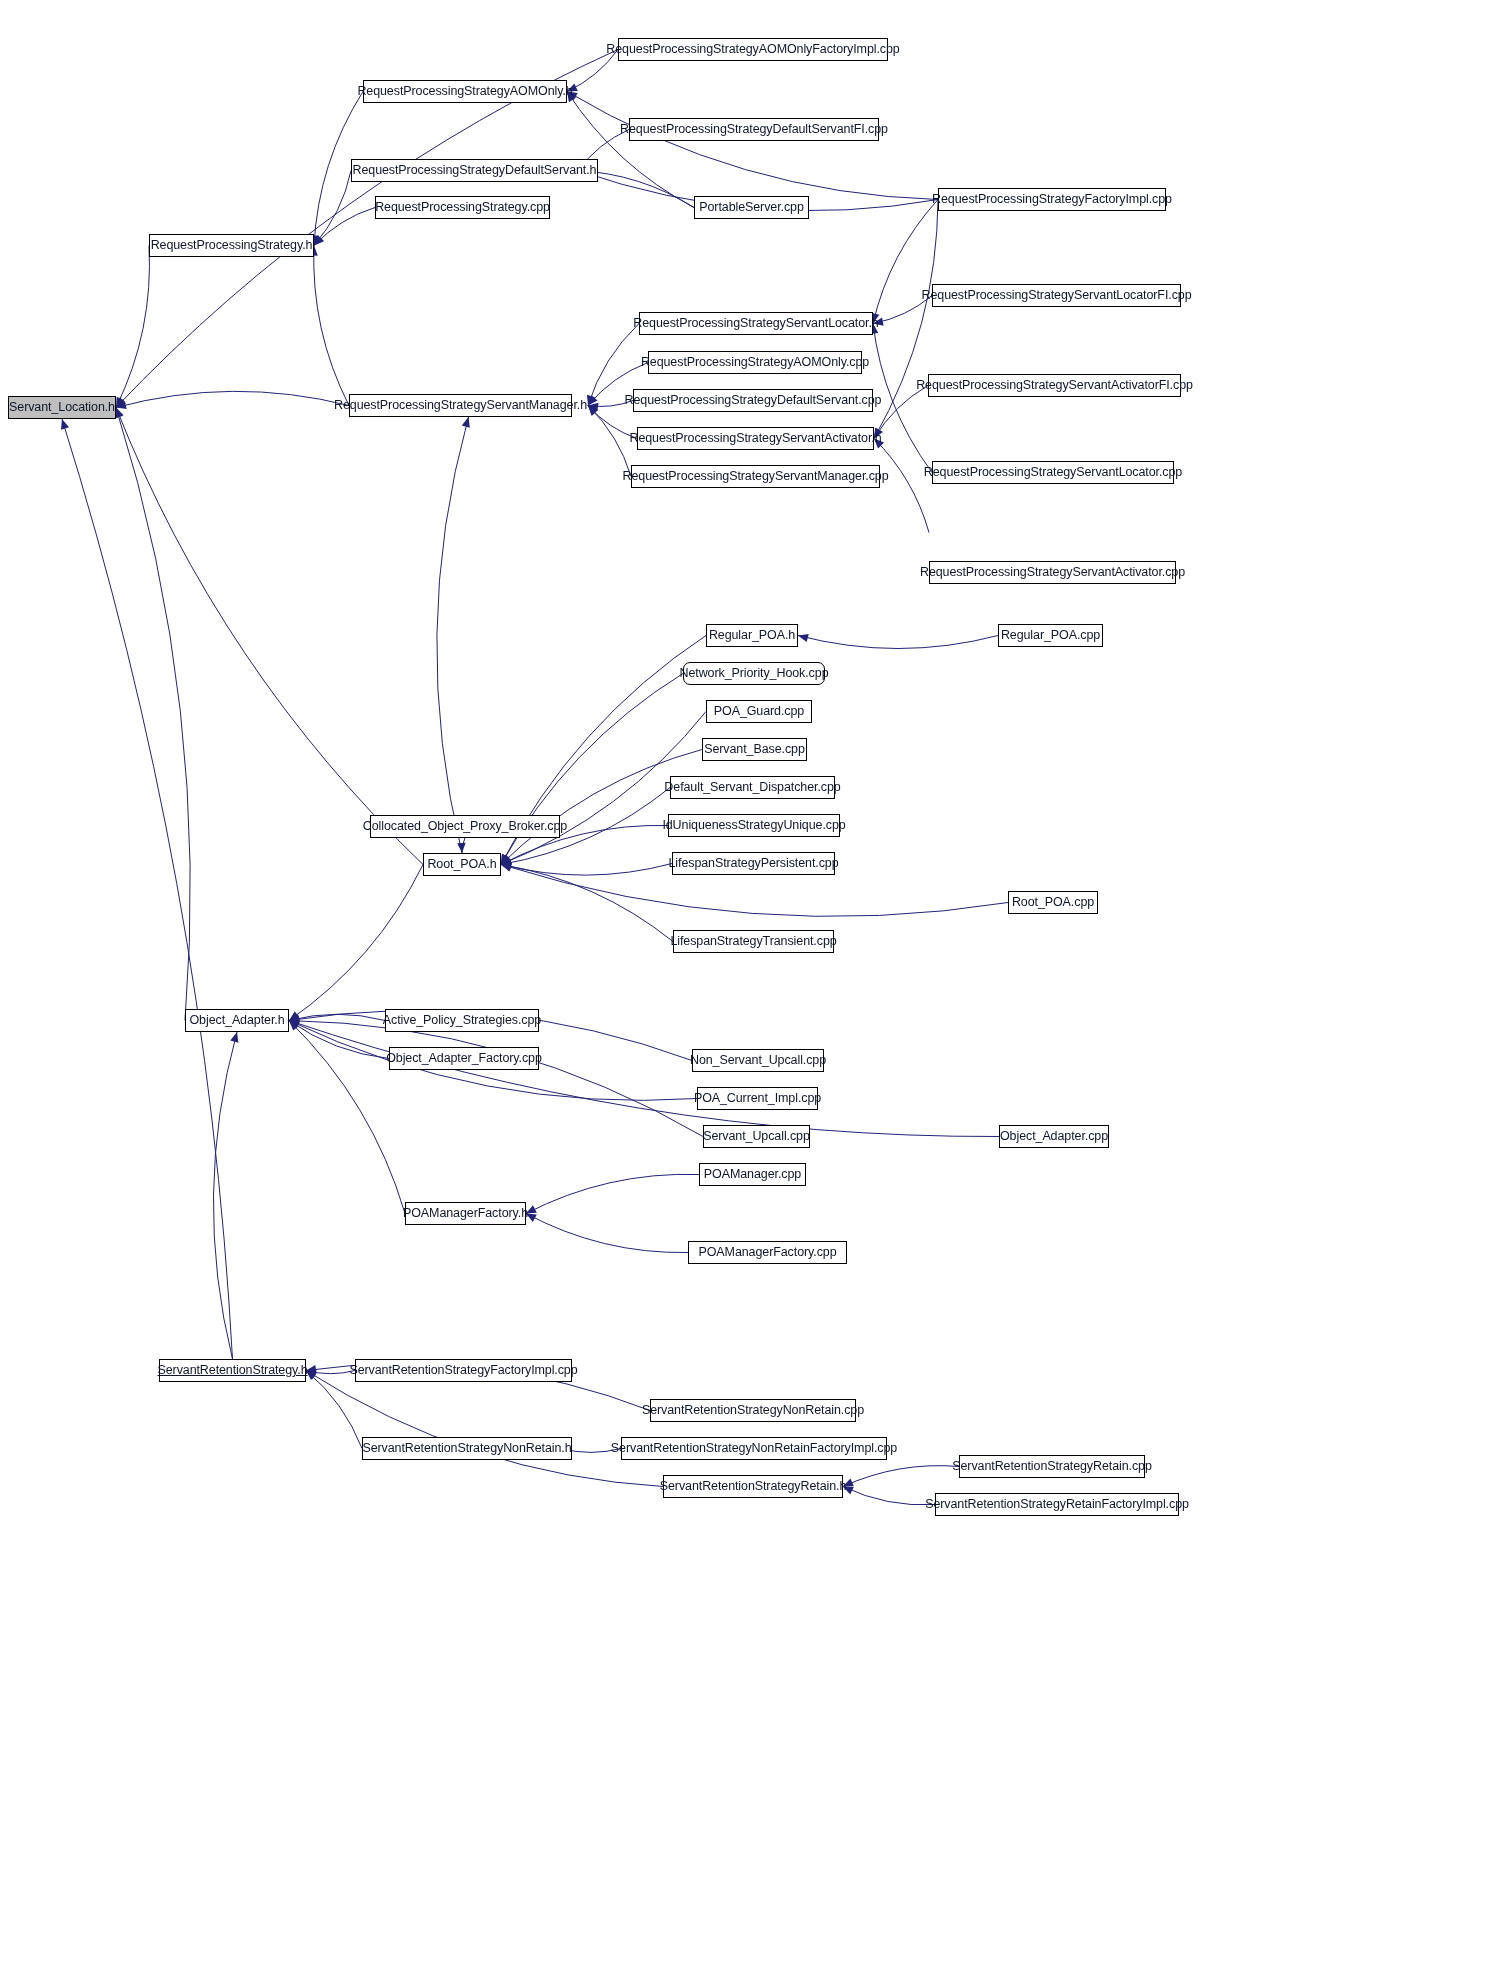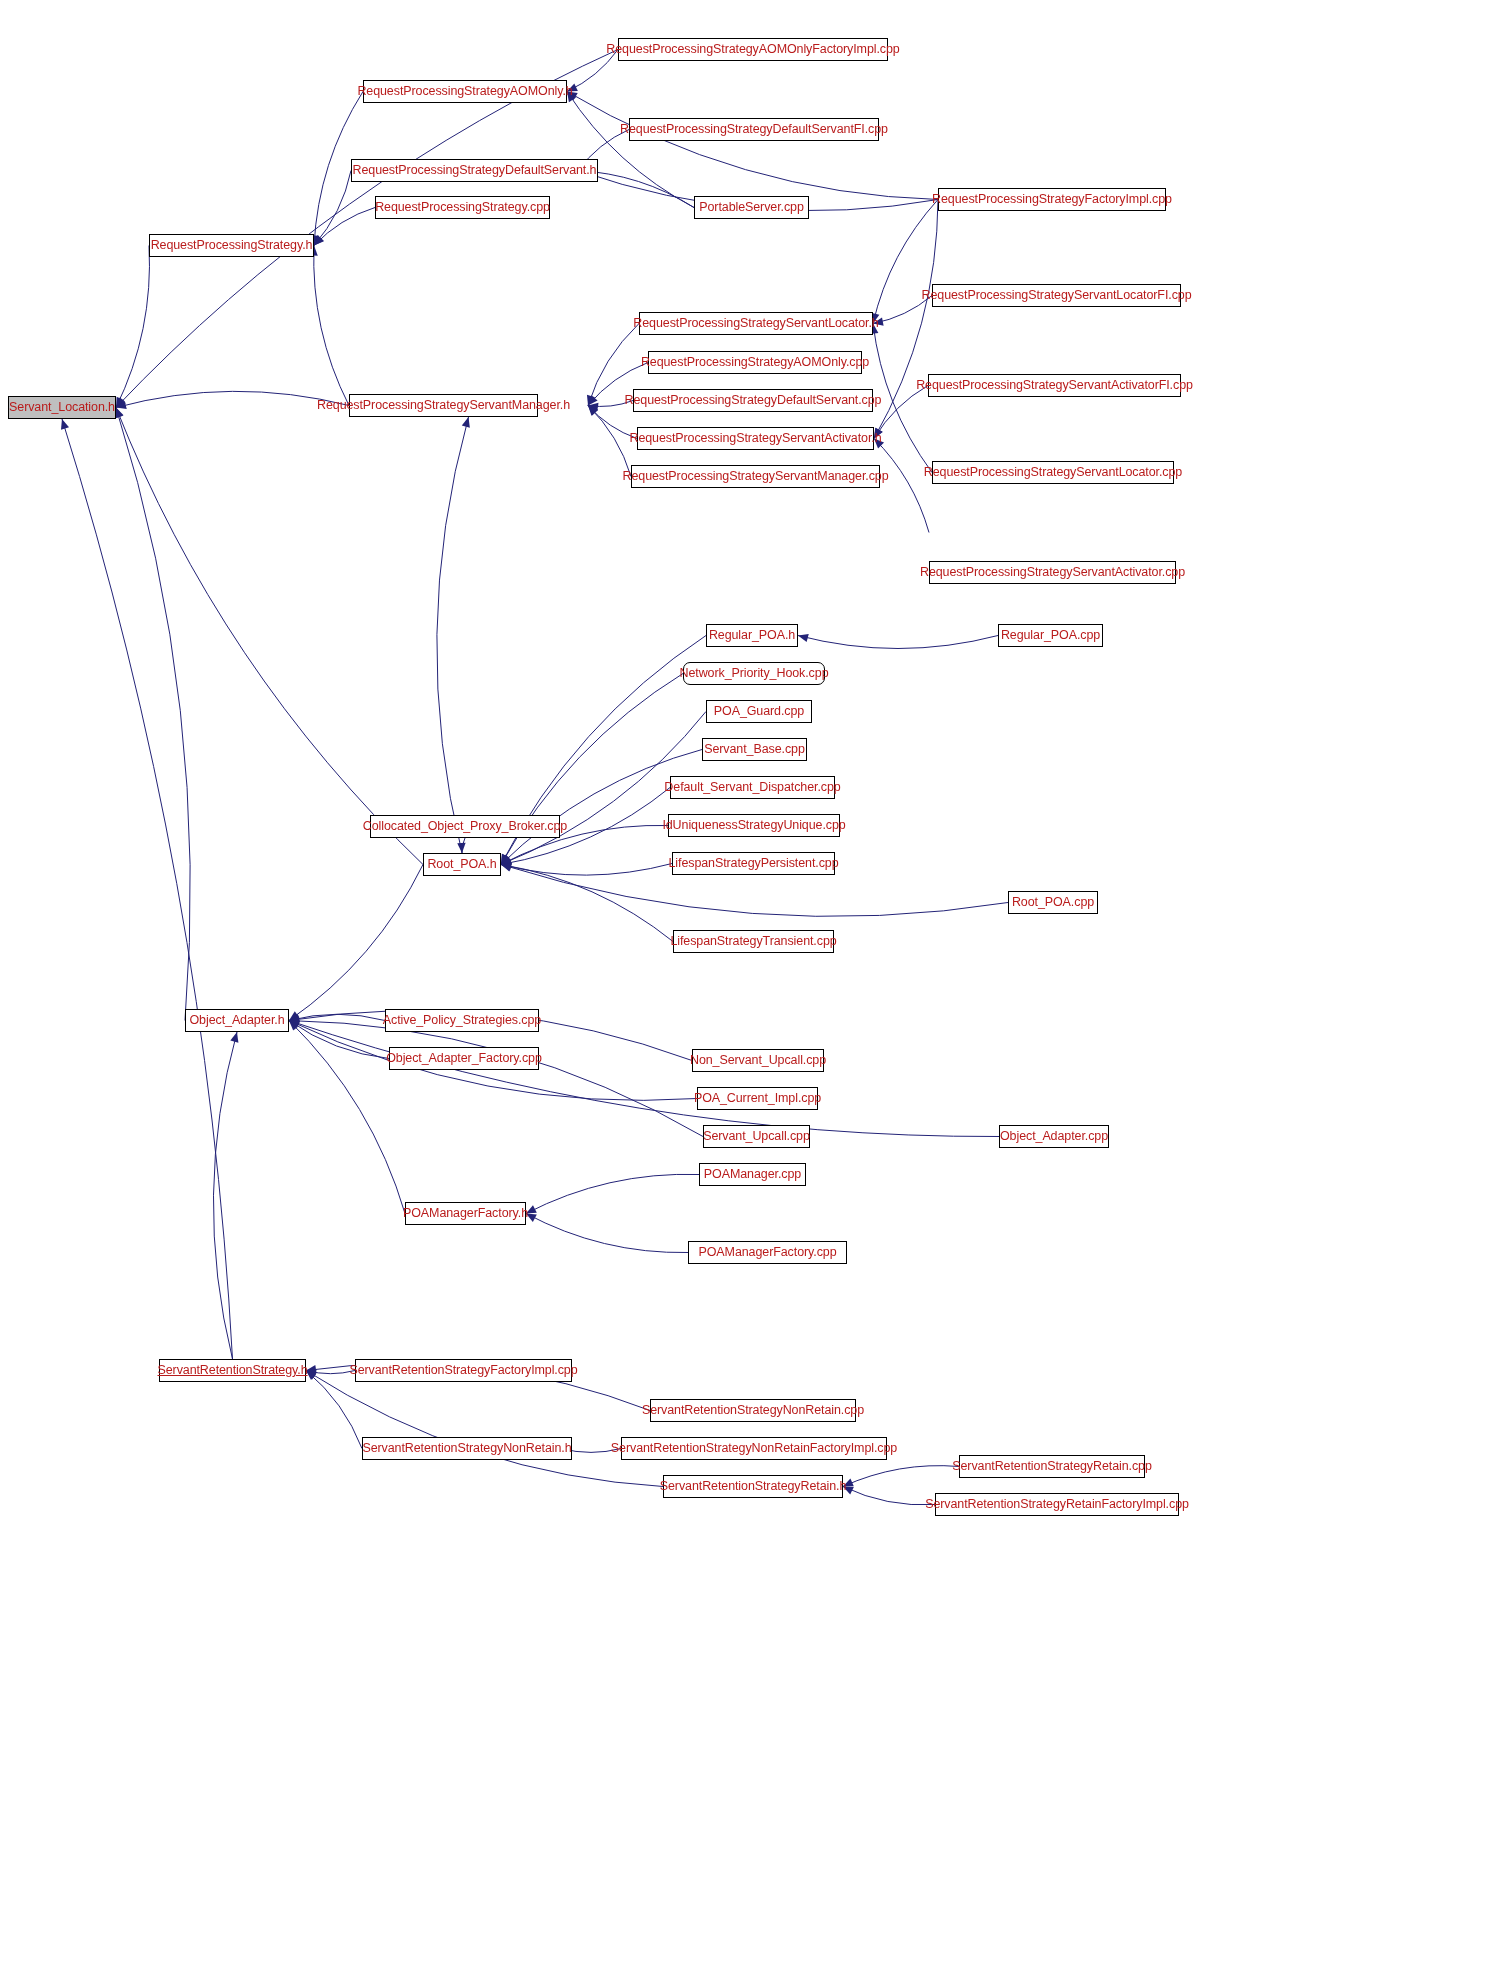--- a/index.html
+++ b/index.html
@@ -11,21 +11,21 @@
     height:1980px;
     background:#ffffff;
     overflow:hidden;
   }
   #edges{position:absolute;left:0;top:0;width:1496px;height:1980px;}
   .node{
     position:absolute;
     box-sizing:border-box;
     border:1px solid #000000;
     background:#ffffff;
-    color:#b91c1c;
+    color:#0f172a;
     font-size:12.5px;
     line-height:1;
     white-space:nowrap;
     display:flex;
     align-items:center;
     justify-content:center;
     padding:0 6px;
     height:23px;
     letter-spacing:-0.1px;
     cursor:pointer;
@@ -274,21 +274,21 @@
     <div class="node" style="left: 363px; top: 80px; width: 204px;">RequestProcessingStrategyAOMOnly.h</div>
     <div class="node" style="left: 618px; top: 38px; width: 270px;">RequestProcessingStrategyAOMOnlyFactoryImpl.cpp</div>
     <div class="node" style="left: 351px; top: 159px; width: 247px;">RequestProcessingStrategyDefaultServant.h</div>
     <div class="node" style="left: 629px; top: 118px; width: 250px;">RequestProcessingStrategyDefaultServantFI.cpp</div>
     <div class="node" style="left: 375px; top: 196px; width: 175px;">RequestProcessingStrategy.cpp</div>
     <div class="node" style="left: 694px; top: 196px; width: 115px;">PortableServer.cpp</div>
     <div class="node" style="left: 938px; top: 188px; width: 228px;">RequestProcessingStrategyFactoryImpl.cpp</div>
     <div class="node" style="left: 932px; top: 284px; width: 249px;">RequestProcessingStrategyServantLocatorFI.cpp</div>
     <div class="node" style="left: 639px; top: 312px; width: 234px;">RequestProcessingStrategyServantLocator.h</div>
     <div class="node" style="left: 648px; top: 351px; width: 214px;">RequestProcessingStrategyAOMOnly.cpp</div>
-    <div class="node" style="left: 349px; top: 394px; width: 189px;">RequestProcessingStrategyServantManager.h</div>
+    <div class="node" style="left: 349px; top: 394px; width: 223px;">RequestProcessingStrategyServantManager.h</div>
     <div class="node" style="left: 633px; top: 389px; width: 240px;">RequestProcessingStrategyDefaultServant.cpp</div>
     <div class="node" style="left: 928px; top: 374px; width: 253px;">RequestProcessingStrategyServantActivatorFI.cpp</div>
     <div class="node" style="left: 637px; top: 427px; width: 237px;">RequestProcessingStrategyServantActivator.h</div>
     <div class="node" style="left: 631px; top: 465px; width: 249px;">RequestProcessingStrategyServantManager.cpp</div>
     <div class="node" style="left: 932px; top: 461px; width: 242px;">RequestProcessingStrategyServantLocator.cpp</div>
     <div class="node" style="left: 929px; top: 521px; width: 247px; margin-top: 40px;">RequestProcessingStrategyServantActivator.cpp</div>
     <div class="node" style="left: 706px; top: 624px; width: 92px;">Regular_POA.h</div>
     <div class="node" style="left: 998px; top: 624px; width: 105px;">Regular_POA.cpp</div>
     <div class="node" style="left: 683px; top: 662px; width: 142px; border-radius: 7px;">Network_Priority_Hook.cpp</div>
     <div class="node" style="left: 706px; top: 700px; width: 106px;">POA_Guard.cpp</div>

